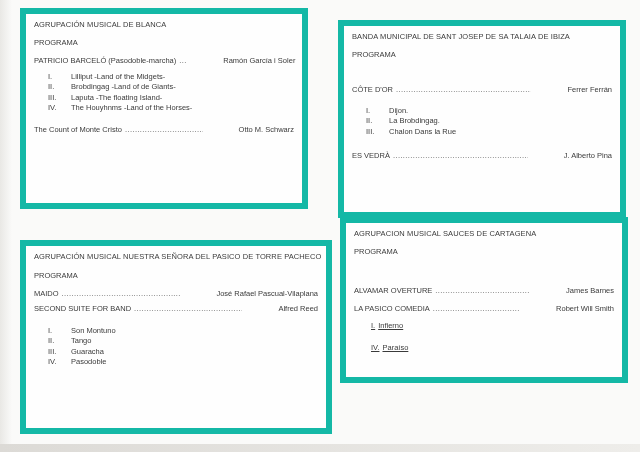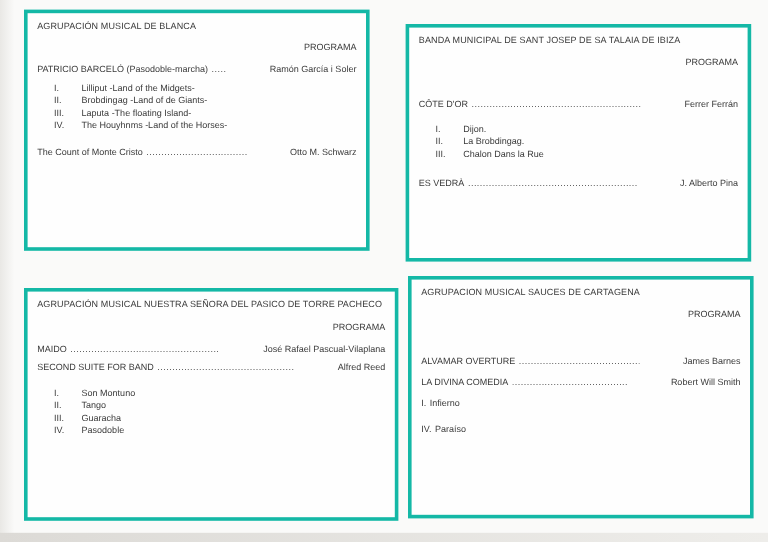--- a/index.html
+++ b/index.html
@@ -25,33 +25,32 @@
   .bottom-strip {
     position: absolute;
     left: 0; top: 444px;
     width: 640px; height: 8px;
     background: linear-gradient(to right, #dcdad6, #eeedea);
   }
   .card {
     position: absolute;
     box-sizing: border-box;
     background: #fefefe;
-    border: 3px solid #14b8a6;
+    border: 6px solid #14b8a6;
     padding: 6px 8px;
     color: #3a3a3a;
     font-size: 7.5px;
     line-height: 10px;
   }
   .card-title {
     letter-spacing: 0.1px;
     white-space: nowrap;
   }
   .program-label {
     margin-top: 8px;
-    text-align: right;
   }
   .piece {
     display: flex;
     align-items: flex-start;
   }
   .piece-title { white-space: nowrap; }
   .piece-composer { white-space: nowrap; margin-left: 33px; }
   .leader {
     flex: 1;
     overflow: hidden;
@@ -69,29 +68,31 @@
   }
   .movement {
     display: flex;
     line-height: 10.3px;
   }
   .movement .numeral {
     width: 23px;
     flex: 0 0 23px;
   }
   .movement-inline {
+    margin-left: 17px;
     white-space: nowrap;
+    text-decoration: underline;
   }
   .movement-inline .numeral { margin-right: 3px; }
 
   
   #card-blanca    { left: 20px;  top: 8px;   width: 288px; height: 201px; }
   #card-ibiza     { left: 338px; top: 20px;   width: 288px; height: 198px; }
   #card-pacheco   { left: 20px;  top: 240px; width: 312px; height: 194px; }
-  #card-cartagena { left: 340px; top: 230px; width: 288px; height: 202px; }
+  #card-cartagena { left: 340px; top: 217px; width: 288px; height: 166px; }
 </style>
 </head>
 <body>
 
 <div class="page">
   <div class="left-strip"></div>
   <div class="bottom-strip"></div>
 
   <section class="card" id="card-blanca">
     <div class="card-title">AGRUPACIÓN MUSICAL DE BLANCA</div>
@@ -190,21 +191,21 @@
 
   <section class="card" id="card-cartagena">
     <div class="card-title">AGRUPACION MUSICAL SAUCES DE CARTAGENA</div>
     <div class="program-label">PROGRAMA</div>
     <div class="piece" style="margin-top:29px">
       <span class="piece-title">ALVAMAR OVERTURE</span>
       <span class="leader"></span>
       <span class="piece-composer">James Barnes</span>
     </div>
     <div class="piece" style="margin-top:8px">
-      <span class="piece-title">LA DIVINA COMEDIA</span>
+      <span class="piece-title">LA PASICO COMEDIA</span>
       <span class="leader"></span>
       <span class="piece-composer">Robert Will Smith</span>
     </div>
     <div class="movement-inline" style="margin-top:7px">
       <span class="numeral">I.</span><span class="mname">Infierno</span>
     </div>
     <div class="movement-inline" style="margin-top:12px">
       <span class="numeral">IV.</span><span class="mname">Paraíso</span>
     </div>
   </section>

